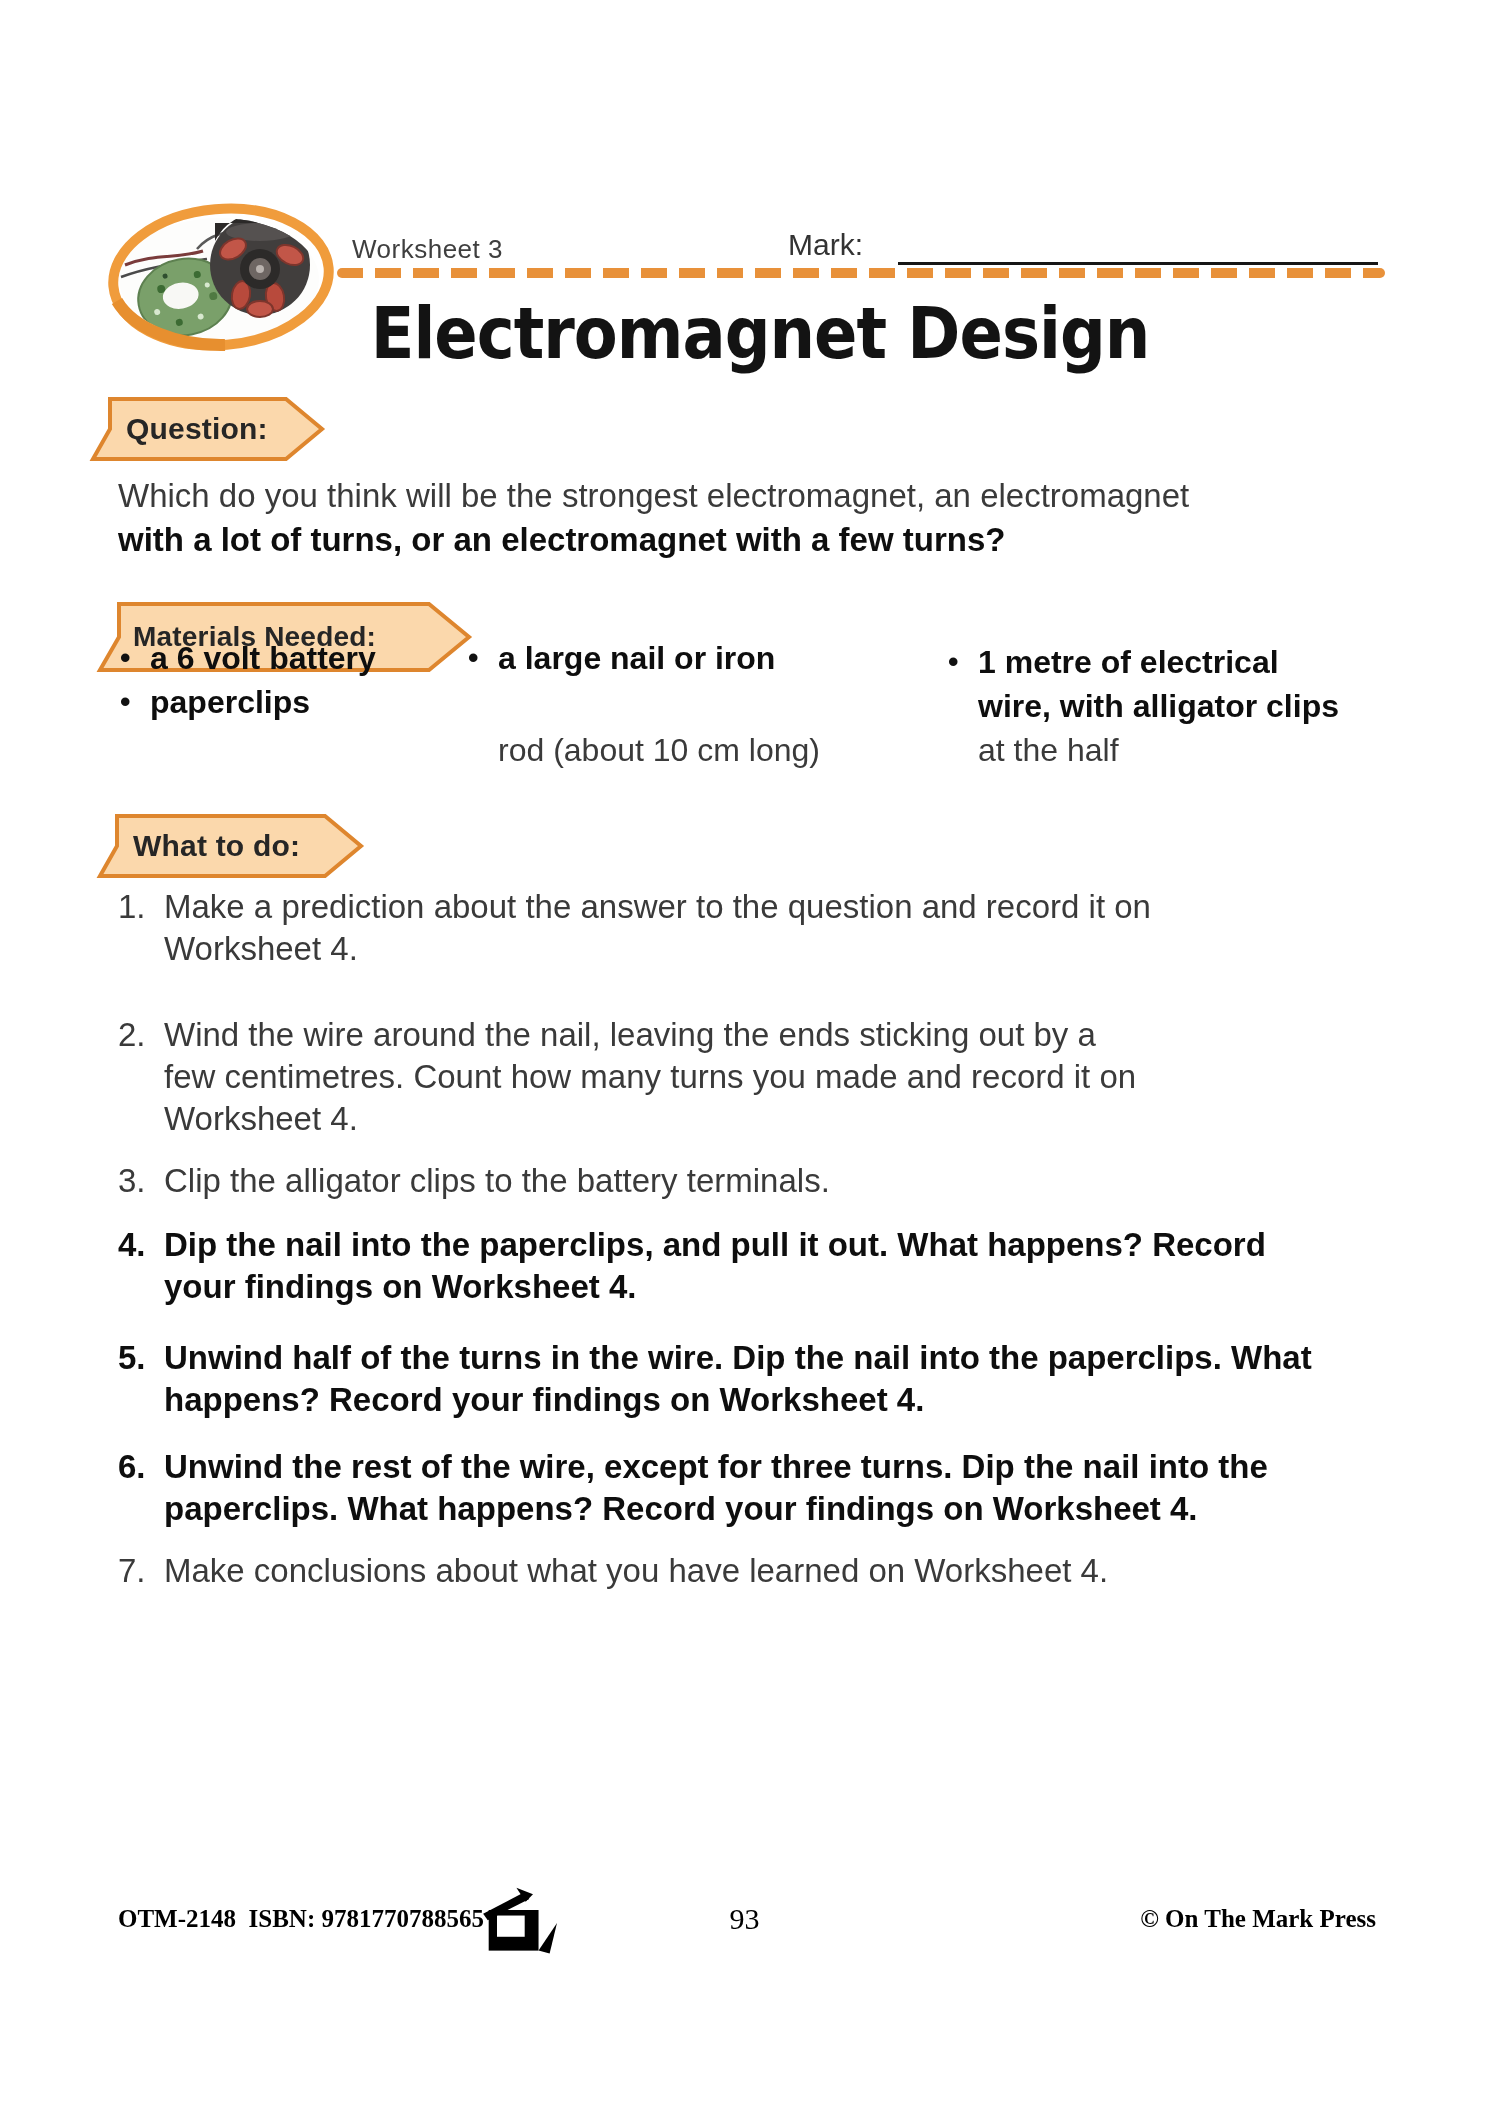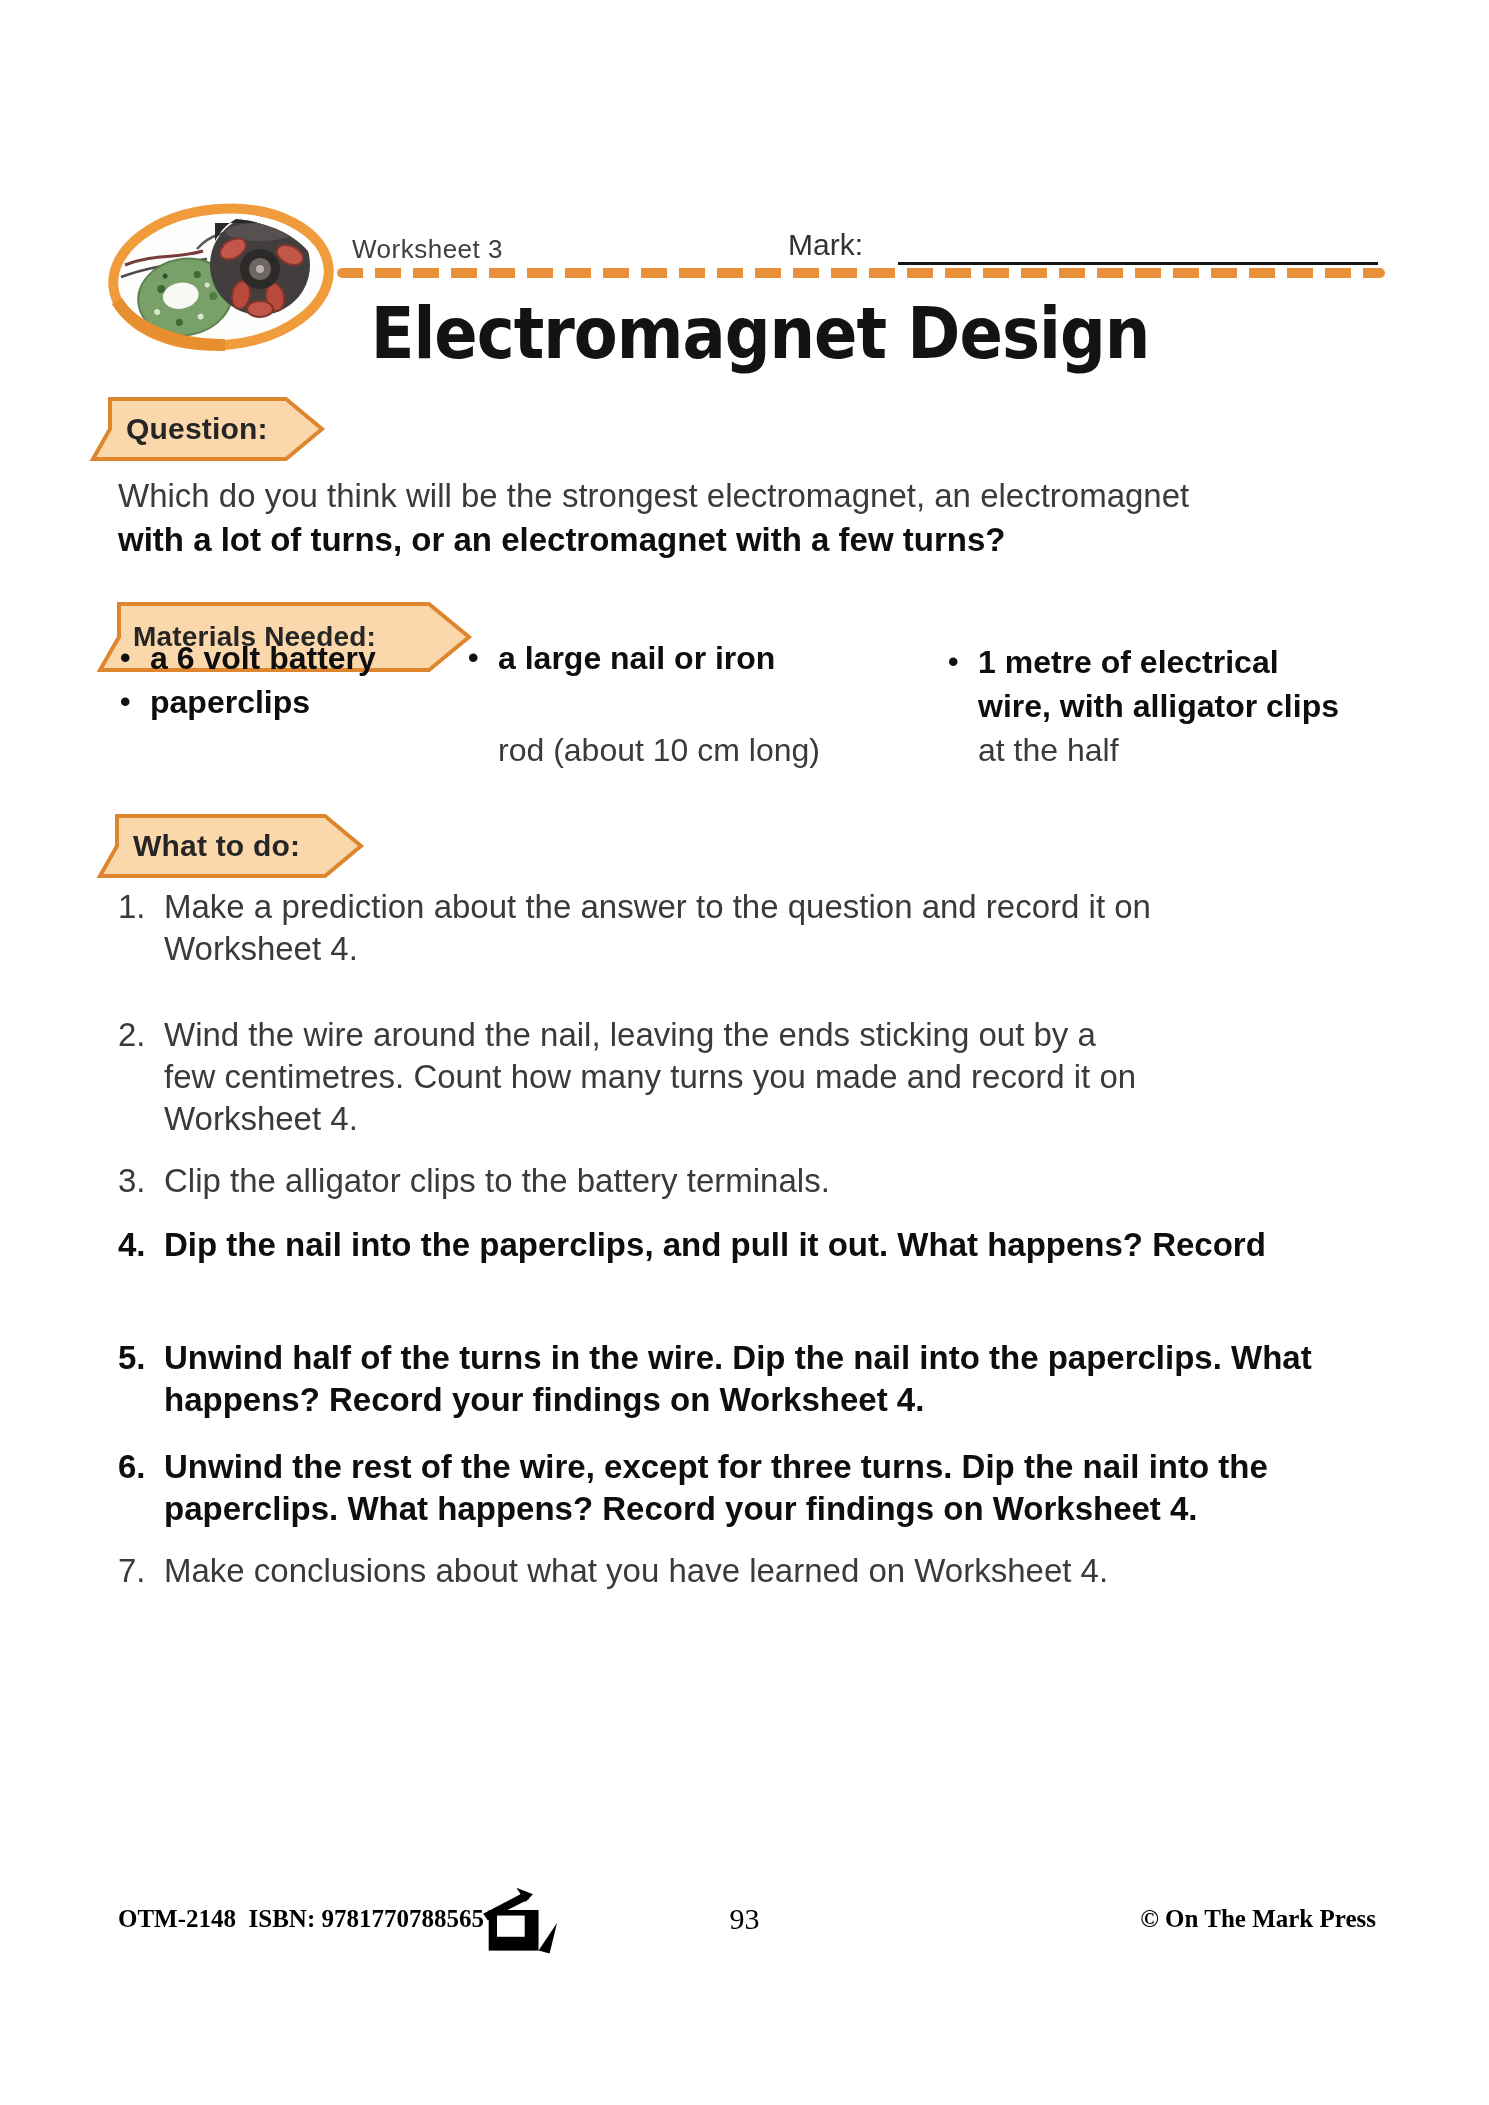--- a/index.html
+++ b/index.html
@@ -151,20 +151,21 @@
     <span class="num">3.</span>
     <div class="lines">
       <div>Clip the alligator clips to the battery terminals.</div>
     </div>
   </div>
 
   <div class="abs todo-item boldtxt" style="top:1224px;">
     <span class="num">4.</span>
     <div class="lines">
       <div>Dip the nail into the paperclips, and pull it out. What happens? Record</div>
+      <div>your findings on Worksheet 4.</div>
     </div>
   </div>
 
   <div class="abs todo-item boldtxt" style="top:1337px;">
     <span class="num">5.</span>
     <div class="lines">
       <div>Unwind half of the turns in the wire. Dip the nail into the paperclips. What</div>
       <div>happens? Record your findings on Worksheet 4.</div>
     </div>
   </div>

